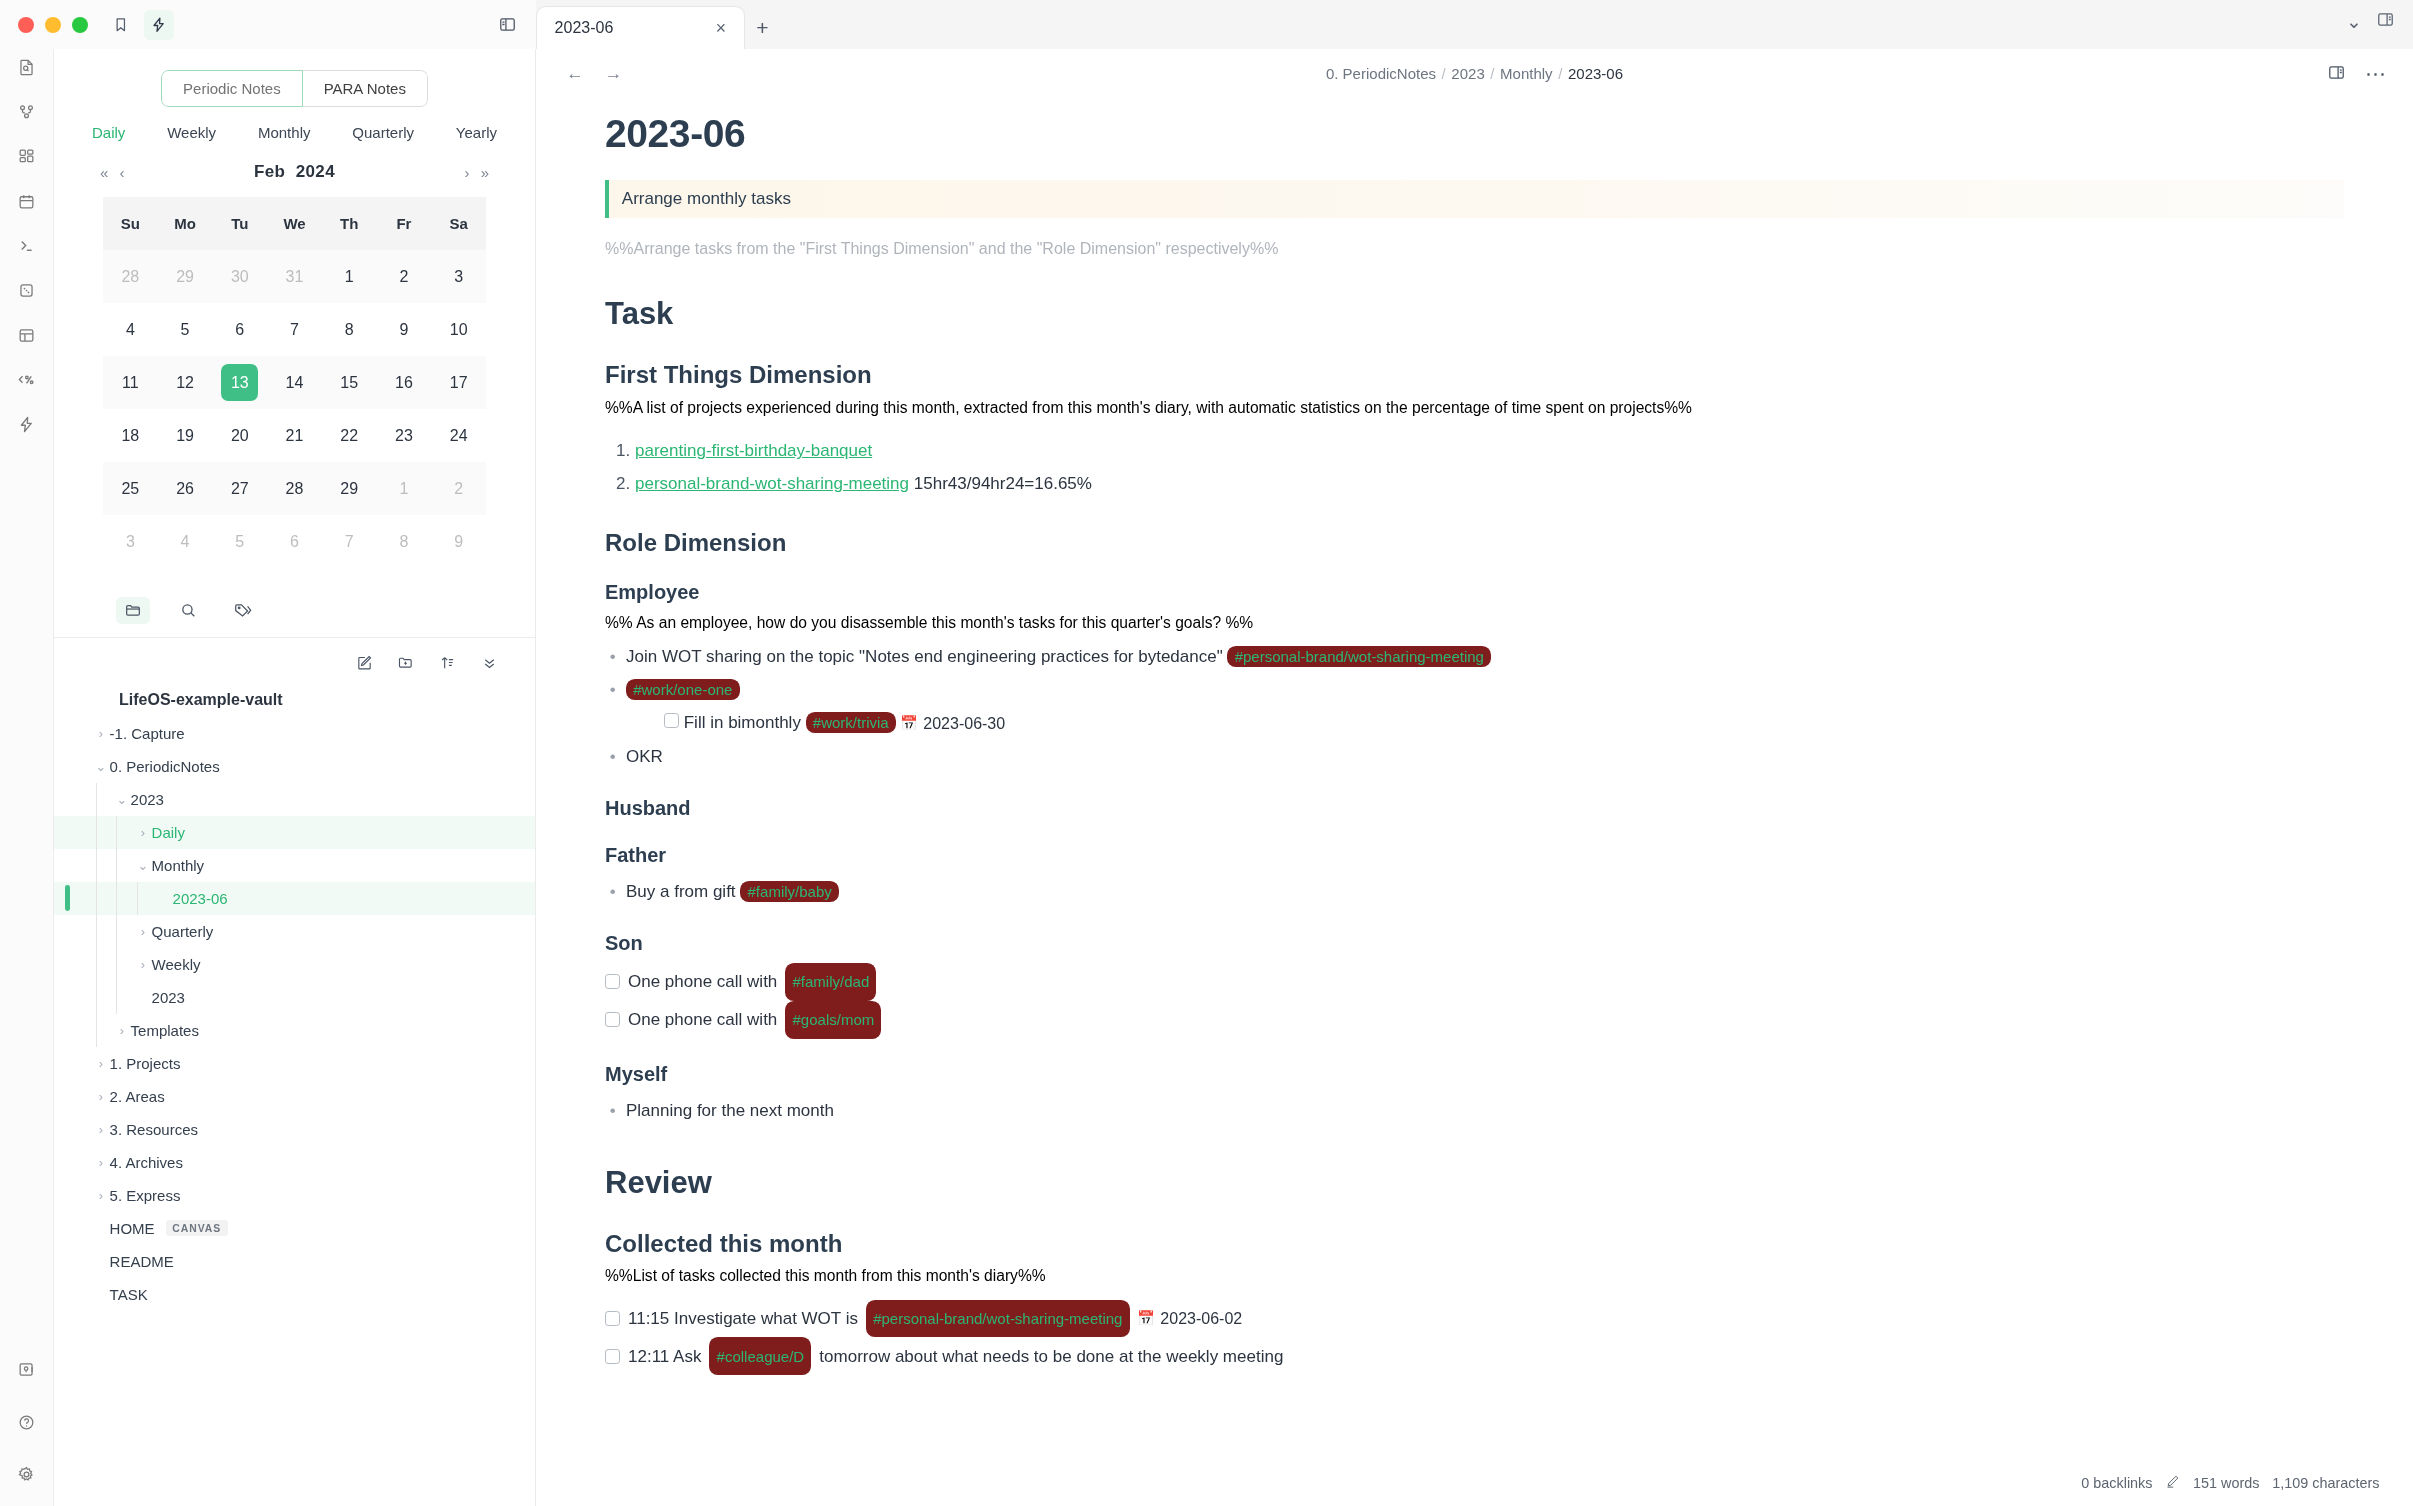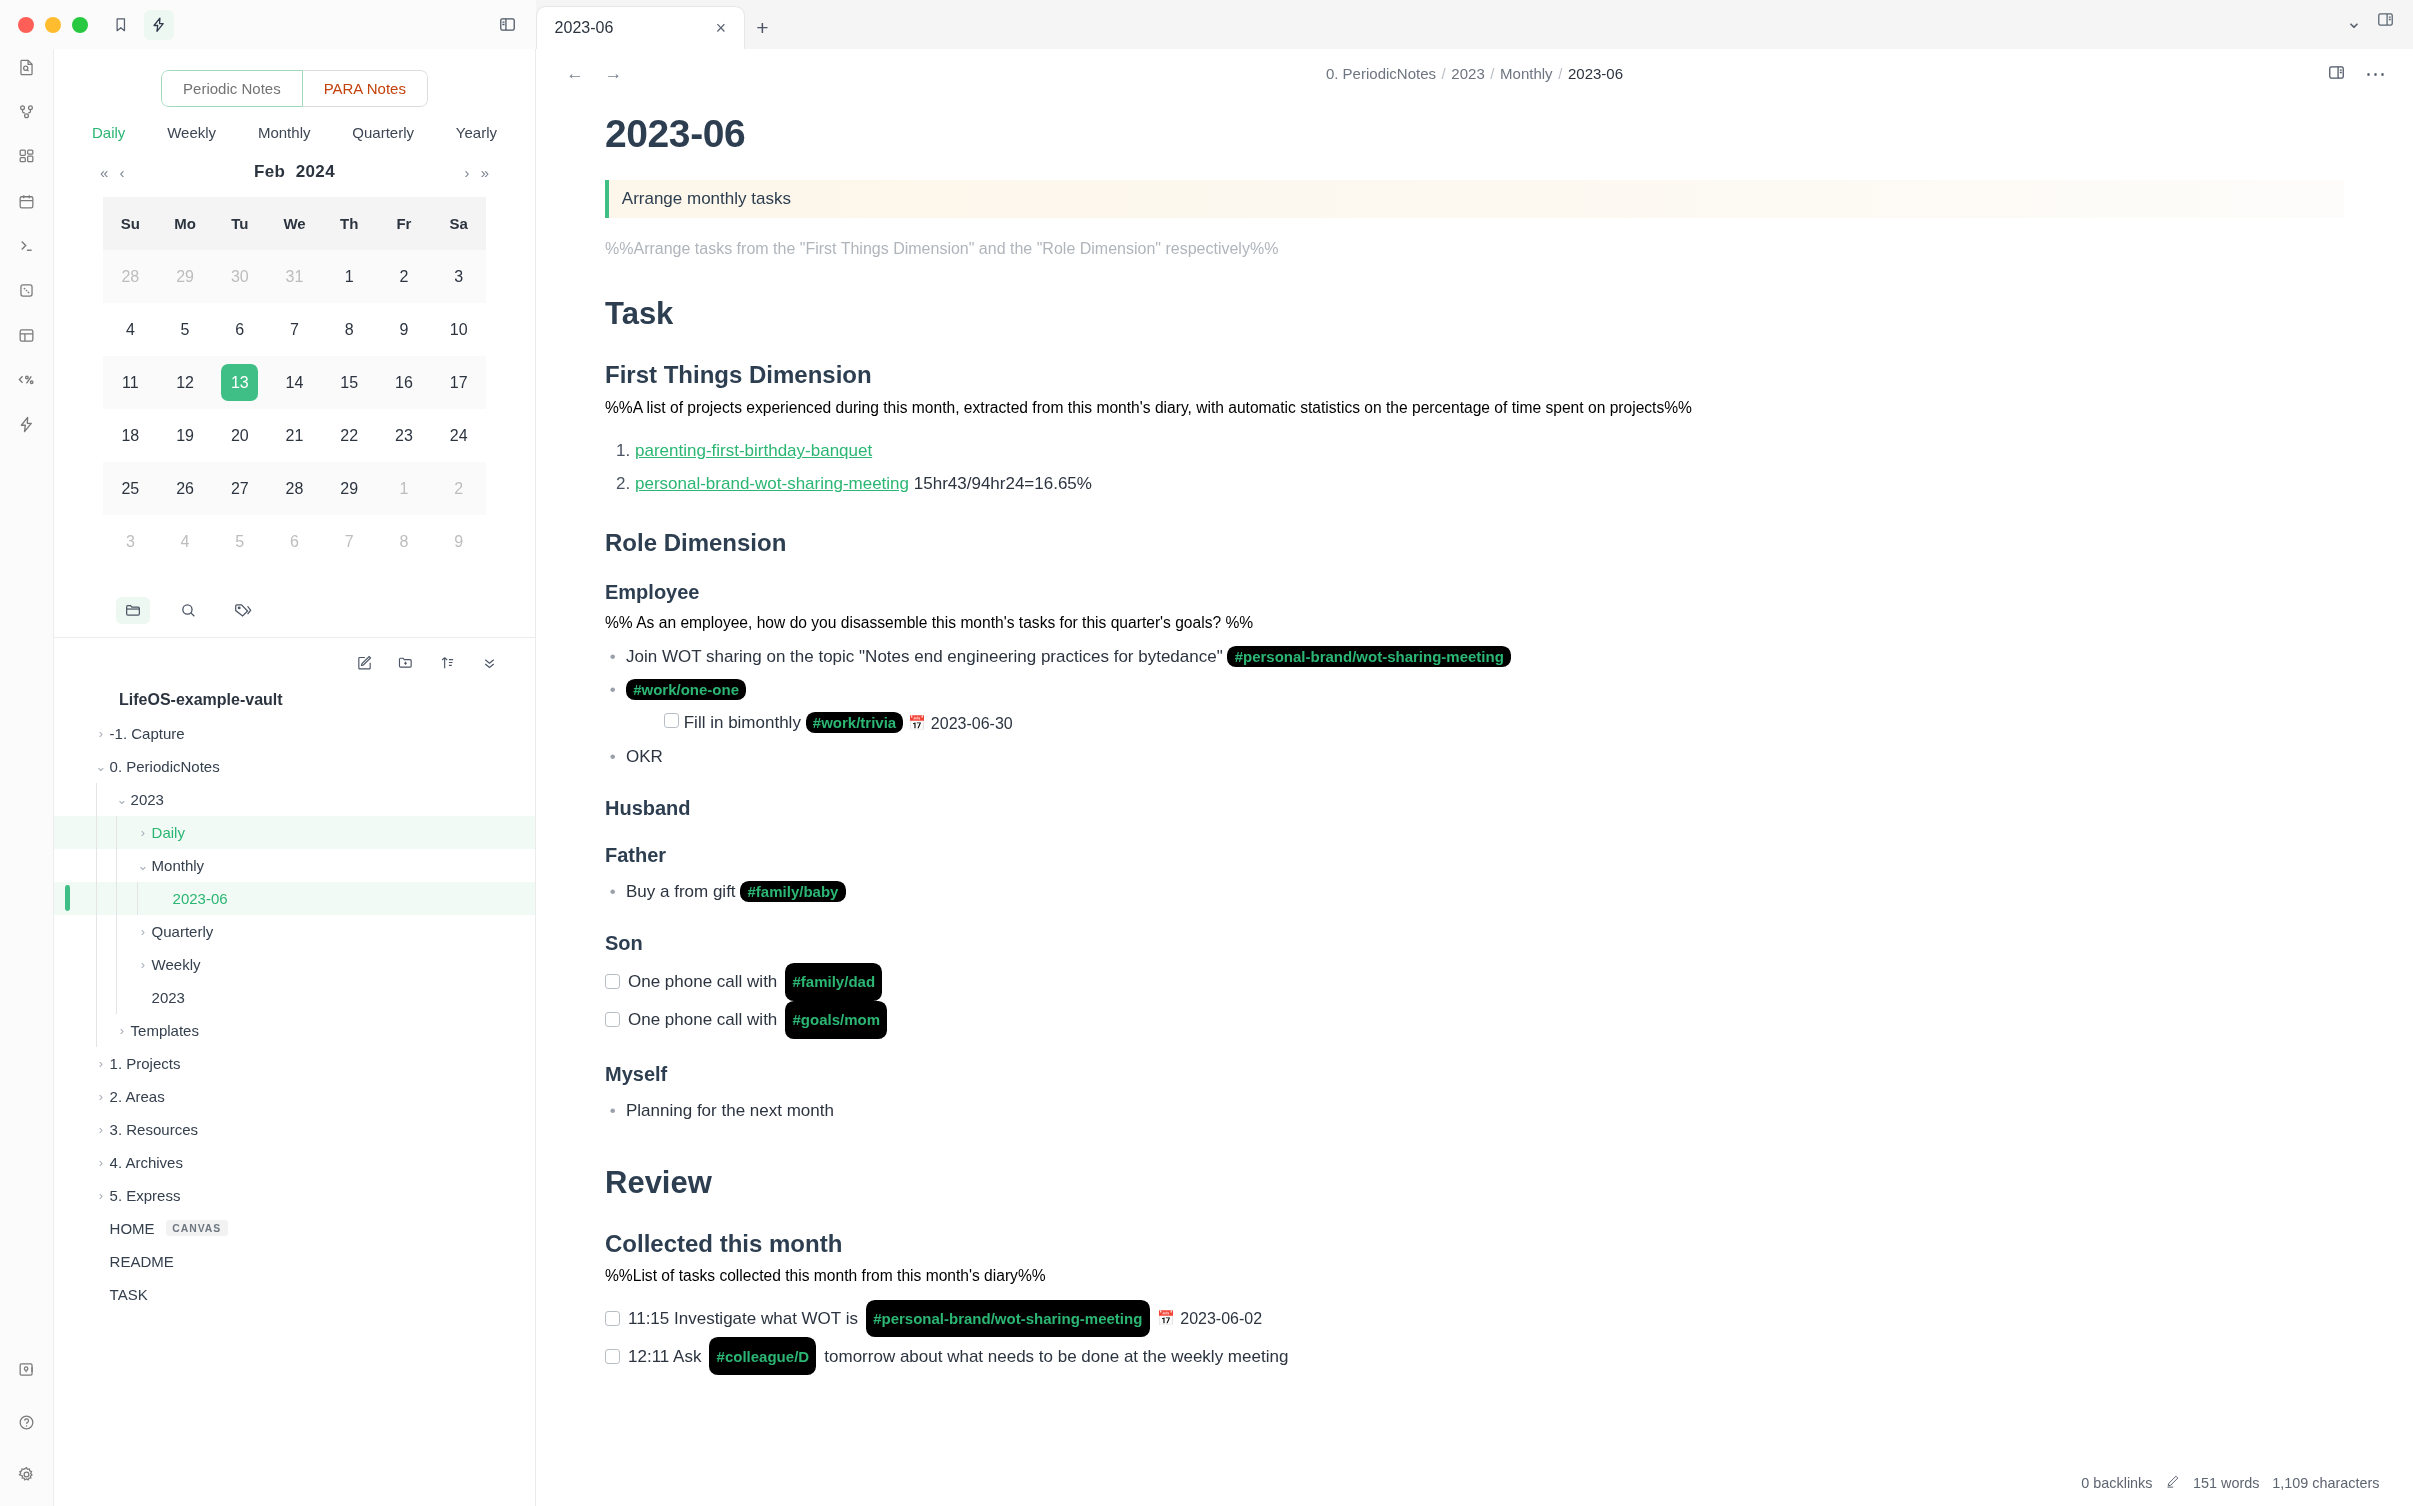--- a/index.html
+++ b/index.html
@@ -63,21 +63,21 @@
 
   
   #sidebar {
     position: absolute; left: 54px; top: 49px; width: 482px; height: 1457px;
     background: #ffffff; border-right: 0.8px solid #ebebeb;
   }
   
   #seg-wrap { display: flex; justify-content: center; padding-top: 21px; }
   #segmented { display: flex; border-radius: 7.2px; overflow: hidden; }
   .seg {
-    padding: 8.8px 21px; font-size: 15px; color: #c2410c;
+    padding: 8.8px 21px; font-size: 15px; color: #404040;
     border: 0.8px solid #dcdcdc; background: #fff;
   }
   .seg:first-child { border-top-left-radius: 7.2px; border-bottom-left-radius: 7.2px; }
   .seg:last-child { border-top-right-radius: 7.2px; border-bottom-right-radius: 7.2px; border-left: none; }
   .seg.active { color: #737373; border-color: #9fd9bd; }
 
   
   #period-row { display: flex; justify-content: space-between; padding: 17.6px 38px 0 38px; }
   .period { font-size: 15px; color: #3d4654; }
   .period.active { color: #2bb673; }
@@ -162,21 +162,21 @@
   ul.bul { list-style: none; margin-top: 8px; }
   ul.bul li { font-size: 17px; color: #2c3440; line-height: 33px; position: relative; padding-left: 21px; }
   ul.bul li::before { content: "•"; position: absolute; left: 4.8px; color: #9aa1ab; }
   ul.bul li.indent { margin-left: 32px; padding-left: 27px; }
   ul.bul li.indent::before { content: ""; }
 
   ul.tasks { list-style: none; margin-top: 8px; }
   ul.tasks li { font-size: 17px; color: #2c3440; line-height: 33px; display: flex; align-items: center; gap: 8px; }
   .cbox { width: 15px; height: 15px; border: 1.2px solid #b6bcc4; border-radius: 3.2px;
           display: inline-block; flex: none; background: #fff; }
-  .tag { color: #2bb673; background: #000000; border-radius: 8.8px; padding: 2.4px 7.2px; font-size: 15px; font-weight: bold; }
+  .tag { color: #2bb673; background: #7f1d1d; border-radius: 8.8px; padding: 2.4px 7.2px; font-size: 15px; }
   .datechip { color: #2c3440; font-size: 16px; display: inline-flex; align-items: center; gap: 4.8px; }
   .cal-emoji { font-size: 14.4px; }
 
   
   #statusbar { position: absolute; right: 22.3px; bottom: 8px; display: flex; align-items: center; gap: 12.8px;
                font-size: 14.4px; color: #5d6570; background: #fff; border-radius: 7.2px; padding: 5.6px 11.2px; }
 </style>
 </head>
 <body>
 

